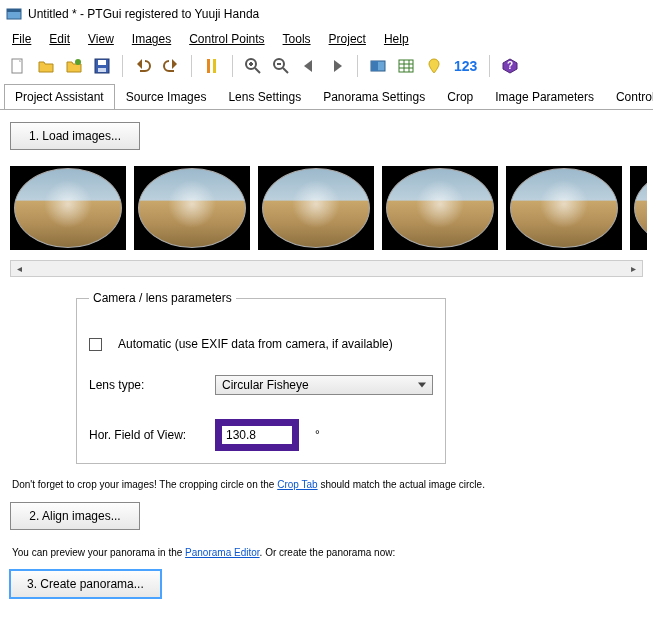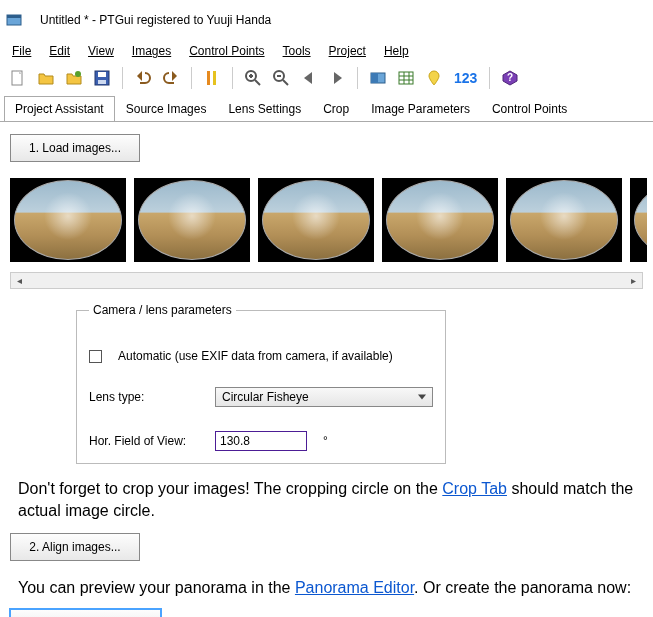--- a/index.html
+++ b/index.html
@@ -9,22 +9,22 @@
     font-size: 12px;
     background: #fff;
     color: #000;
     width: 653px;
     height: 617px;
     overflow: hidden;
   }
   .titlebar {
     display: flex;
     align-items: center;
-    padding: 12px 6px;
-    gap: 18px;
+    padding: 6px 6px;
+    gap: 6px;
     background: #fff;
   }
   .titlebar .icon { width: 16px; height: 16px; }
   .menubar {
     display: flex;
     gap: 2px;
     padding: 2px 4px;
   }
   .menubar .menu {
     padding: 2px 8px;
@@ -150,27 +150,27 @@
     content: "";
     position: absolute;
     right: 6px; top: 50%;
     width: 0; height: 0;
     border-left: 4px solid transparent;
     border-right: 4px solid transparent;
     border-top: 5px solid #444;
     transform: translateY(-50%);
   }
   .textinput {
-    border: 1px solid #4c1d95;
+    border: 7px solid #4c1d95;
     padding: 2px 4px;
-    width: 92px;
+    width: 84px;
     background: #fff;
     font-size: 12px;
   }
-  .para { margin: 6px 12px; font-size: 16px; line-height: 1.4; }
+  .para { margin: 6px 6px; font-size: 10px; line-height: 1.4; }
   .link { color: #0b57d0; text-decoration: underline; cursor: pointer; }
 </style>
 </head>
 <body>
 
 <div class="titlebar">
   <span class="icon">
     <svg viewBox="0 0 16 16">
         <rect x="1" y="3" width="14" height="10" fill="#6aa5d8" stroke="#2d5e8c"></rect>
         <rect x="1" y="3" width="14" height="3" fill="#2d5e8c"></rect>
@@ -289,20 +289,21 @@
         <polygon points="9,2 16,6 16,12 9,16 2,12 2,6" fill="#7a3fb5" stroke="#4e2478"></polygon>
         <text x="9" y="12" text-anchor="middle" fill="#fff" font-size="10" font-weight="bold">?</text>
       </svg>
     </span>
 </div>
 
 <div class="tabbar">
   <span class="tab active">Project Assistant</span>
   <span class="tab">Source Images</span>
   <span class="tab">Lens Settings</span>
+  <span class="tab">Panorama Settings</span>
   <span class="tab">Crop</span>
   <span class="tab">Image Parameters</span>
   <span class="tab">Control Points</span>
 
 </div>
 
 <div class="content">
 
   <span class="btn">1. Load images...</span>
 

